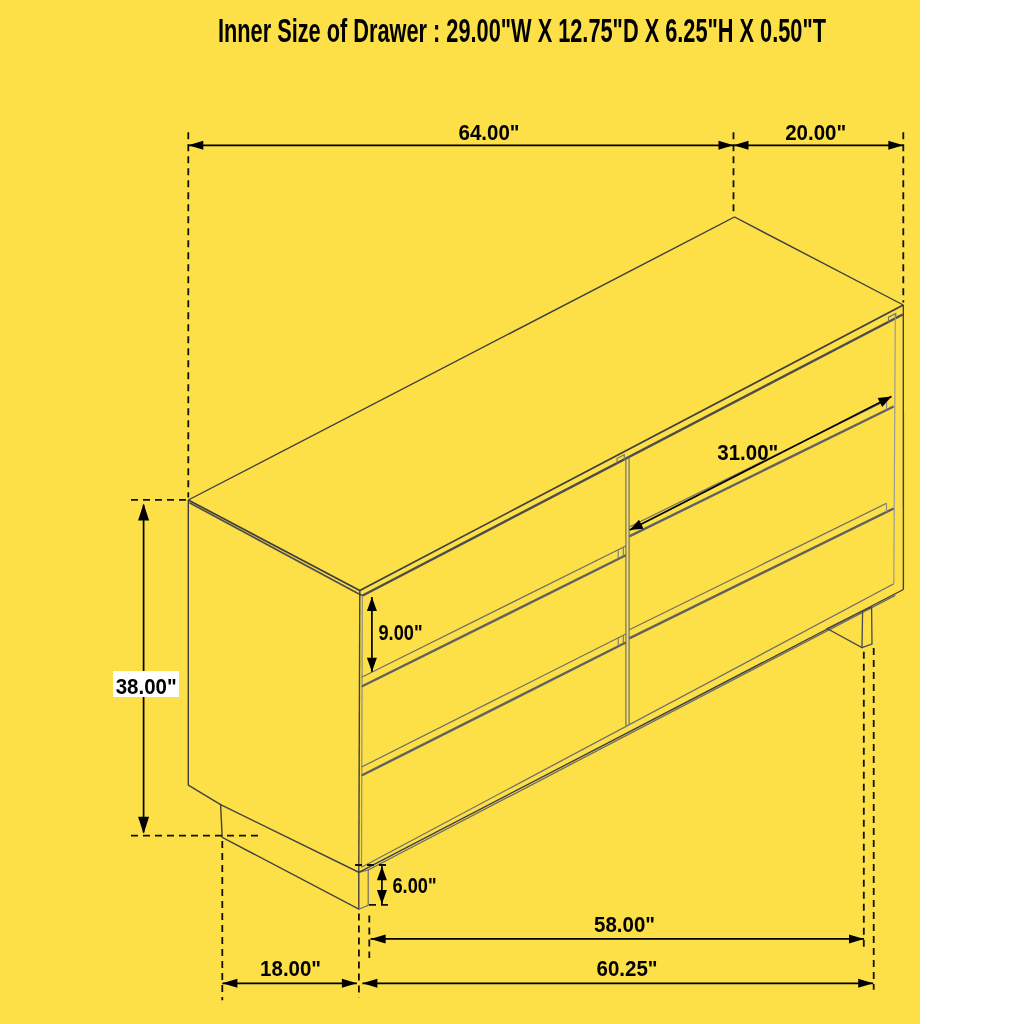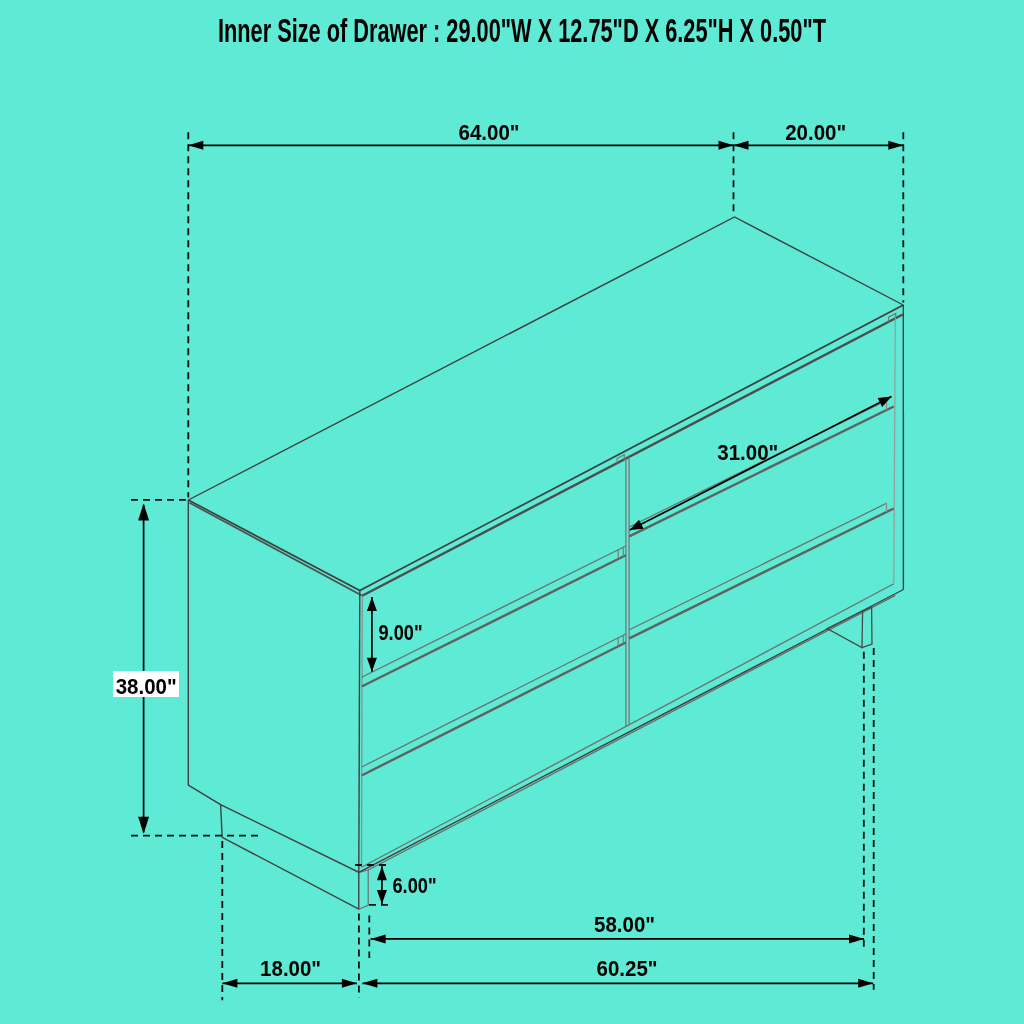--- a/index.html
+++ b/index.html
@@ -1,16 +1,16 @@
 <!DOCTYPE html>
 <html><head>
 <meta charset="utf-8">
 <style>
   html,body{margin:0;padding:0;background:#ffffff;}
-  .wrap{width:1024px;height:1024px;position:relative;background:#5eead4;overflow:hidden;}
+  .wrap{width:920px;height:1024px;position:relative;background:#fde047;overflow:hidden;}
   svg{position:absolute;left:0;top:0;}
   text{font-family:"Liberation Sans", sans-serif;font-weight:bold;fill:#000;-webkit-font-smoothing:antialiased;}
   .lbl{font-size:21.5px;}
   .title{font-size:34px;}
 </style>
 </head>
 <body>
 <div class="wrap">
 <svg width="1024" height="1024" viewBox="0 0 1024 1024">
   <defs></defs>

